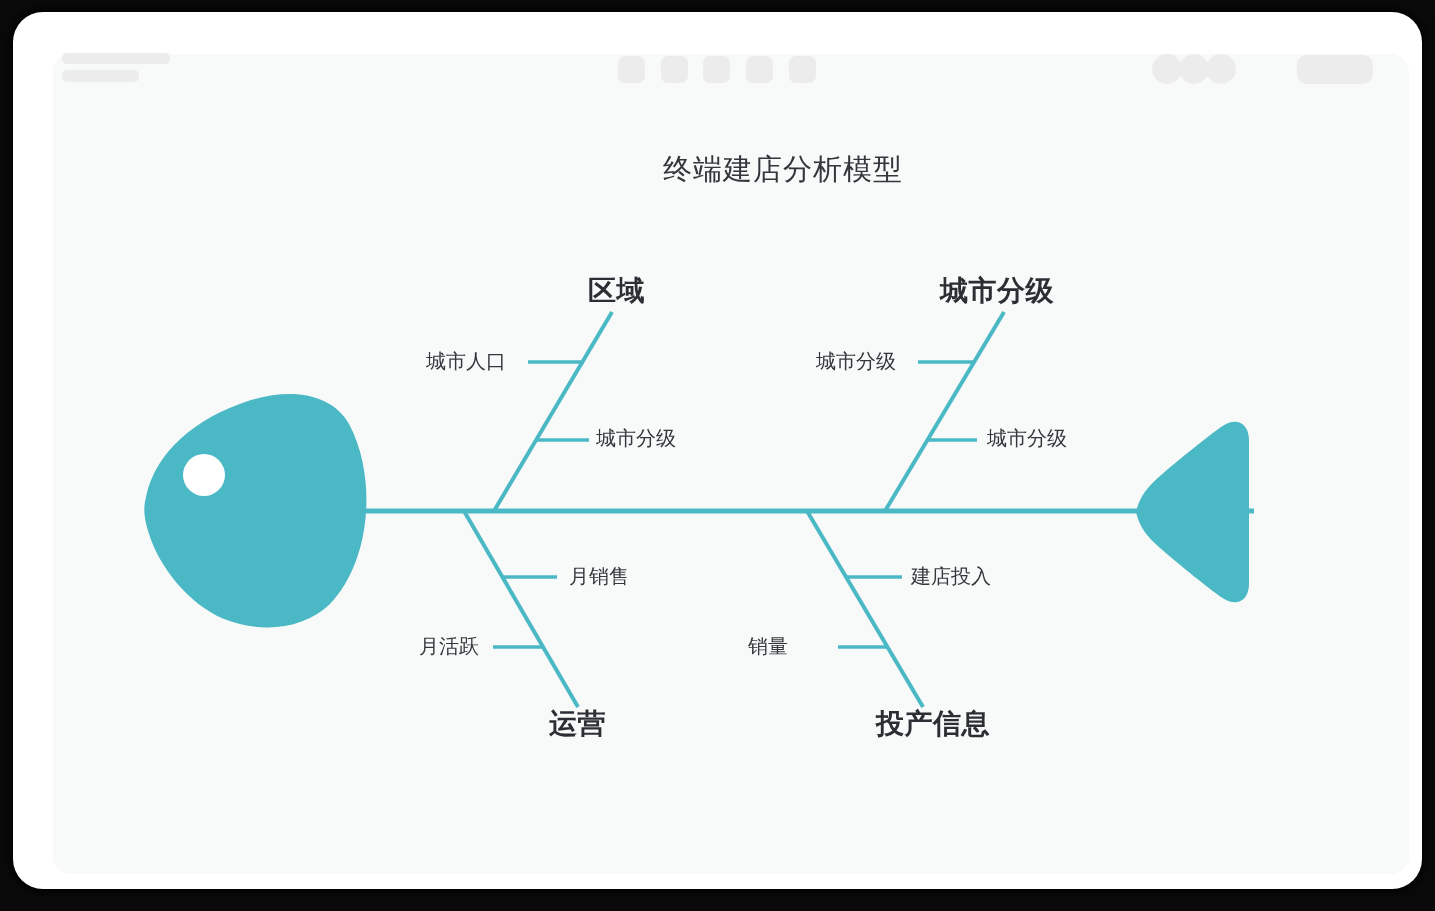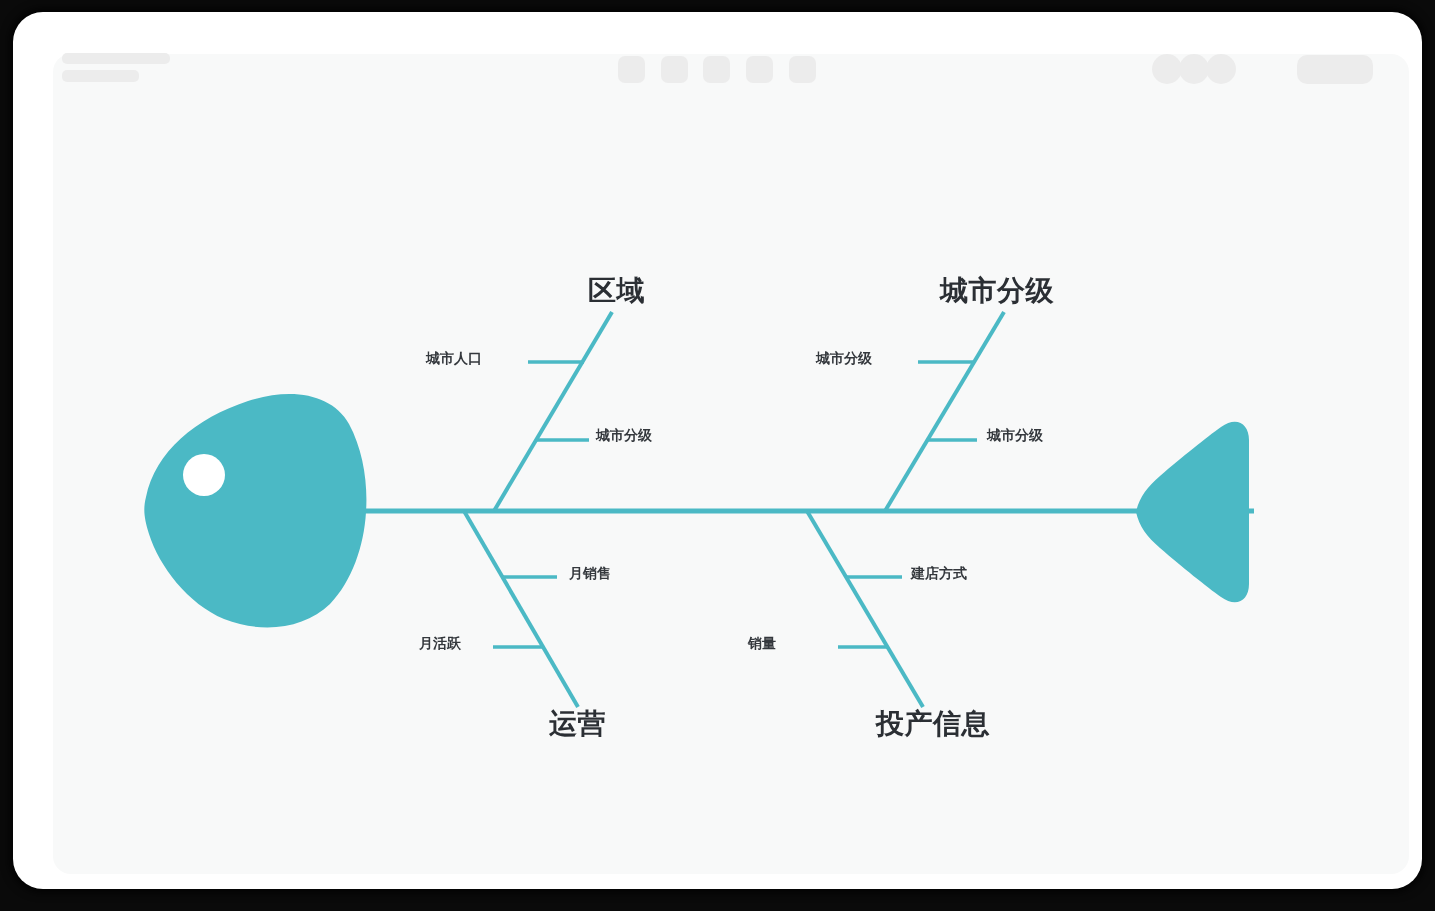--- a/index.html
+++ b/index.html
@@ -20,21 +20,21 @@
   }
   .ph{position:absolute;background:#ececec}
   .ph.bar{border-radius:5px}
   .ph.square{width:27px;height:27px;top:56px;border-radius:7px}
   .ph.circle{width:30px;height:30px;top:54px;border-radius:50%}
   .ph.pill{left:1297px;top:55px;width:76px;height:29px;border-radius:10px}
   svg.bones{position:absolute;left:0;top:0;pointer-events:none}
   .lbl{position:absolute;color:#2b2f34;white-space:nowrap;line-height:1}
   .lbl.title{font-size:29px;font-weight:500;letter-spacing:1px;color:#33373c}
   .lbl.big{font-size:28px;font-weight:700;letter-spacing:.5px}
-  .lbl.small{font-size:14px;font-weight:700;color:#34383d}
+  .lbl.small{font-size:20px;font-weight:400;color:#34383d}
 </style>
 </head>
 <body>
 
 <div class="stage">
 
   <div class="card">
     <div class="panel"></div>
   </div>
 
@@ -84,28 +84,29 @@
     <path d="M 1136 512
              C 1139 498, 1147 487, 1160 476
              C 1182 457, 1207 437, 1221 427
              C 1236 416, 1249 423, 1249 440
              L 1249 584
              C 1249 601, 1236 608, 1221 597
              C 1207 587, 1182 567, 1160 548
              C 1147 537, 1139 526, 1136 512 Z" fill="#4bb9c5"></path>
   </svg>
 
+  <div class="lbl title" style="left:663px;top:155px">终端建店分析模型</div>
 
   <div class="lbl big" style="left:588px;top:277px">区域</div>
   <div class="lbl big" style="left:940px;top:277px">城市分级</div>
   <div class="lbl big" style="left:549px;top:710px">运营</div>
   <div class="lbl big" style="left:876px;top:710px">投产信息</div>
 
   <div class="lbl small" style="left:426px;top:351px">城市人口</div>
   <div class="lbl small" style="left:596px;top:428px">城市分级</div>
   <div class="lbl small" style="left:816px;top:351px">城市分级</div>
   <div class="lbl small" style="left:987px;top:428px">城市分级</div>
   <div class="lbl small" style="left:569px;top:566px">月销售</div>
   <div class="lbl small" style="left:419px;top:636px">月活跃</div>
-  <div class="lbl small" style="left:911px;top:566px">建店方式</div>
+  <div class="lbl small" style="left:911px;top:566px">建店投入</div>
   <div class="lbl small" style="left:748px;top:636px">销量</div>
 
 </div>
 
 </body></html>

